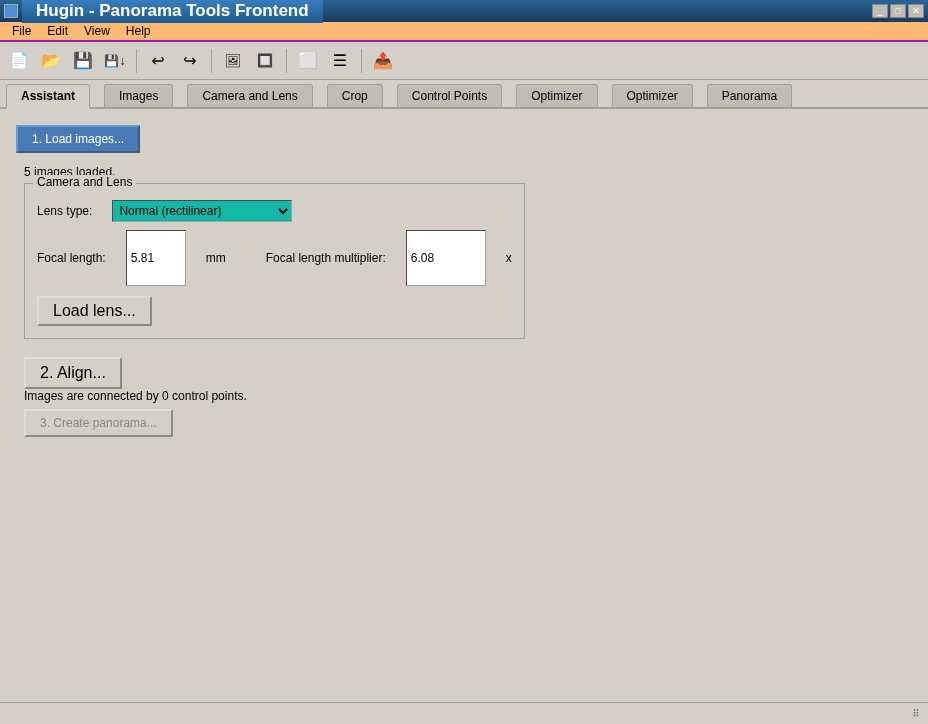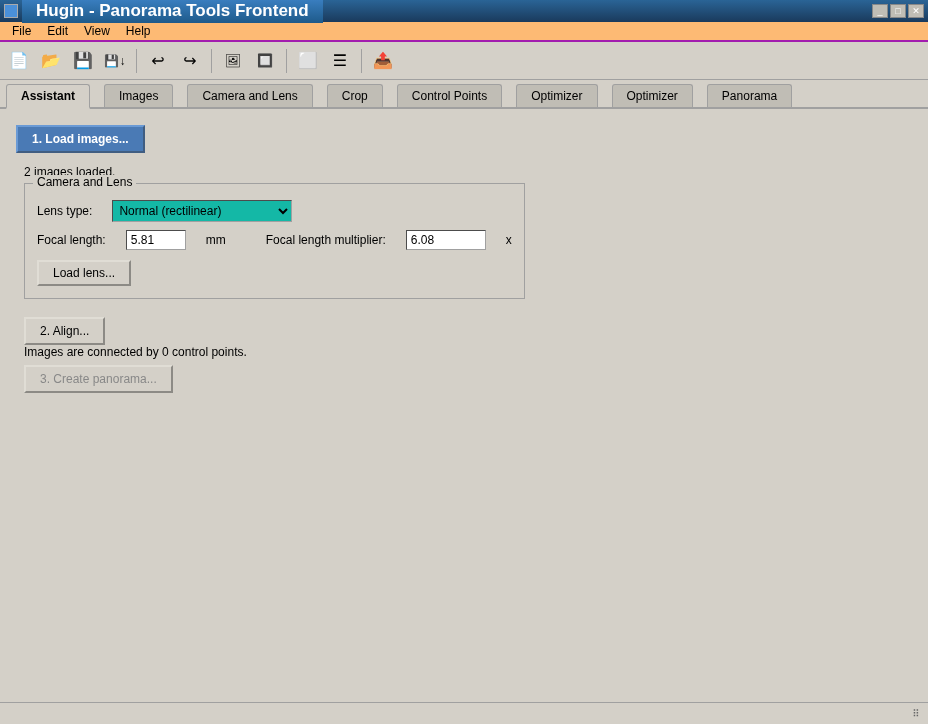--- a/index.html
+++ b/index.html
@@ -137,27 +137,27 @@
     }
 
     
     .btn-primary {
       background: #4a7ab5;
       color: white;
       border: 2px outset #6a9ad5;
       padding: 5px 14px;
       font-size: 12px;
       cursor: pointer;
-      font-weight: bold;
+      font-weight: normal;
     }
     .btn-normal {
       background: #d4d0c8;
       border: 2px outset #e0ddd5;
       padding: 4px 14px;
-      font-size: 12px;
+      font-size: 16px;
       cursor: pointer;
     }
     .btn-disabled {
       background: #d4d0c8;
       border: 2px outset #e0ddd5;
       padding: 5px 14px;
       font-size: 12px;
       color: #888;
       cursor: not-allowed;
     }
@@ -184,21 +184,21 @@
     .field-row {
       display: flex;
       align-items: center;
       margin-top: 8px;
       gap: 20px;
     }
 
     input[type="text"] {
       border: 1px inset #a0a0a0;
       background: white;
-      padding: 2px 4px;
+      padding: 20px 4px;
       font-size: 12px;
     }
 
     select {
       border: 1px inset #a0a0a0;
       background: #14b8a6;
       padding: 2px;
       font-size: 12px;
     }
 
@@ -279,21 +279,21 @@
   <div class="tab">Optimizer</div>
   <div class="tab">Panorama</div>
 </div>
 
 <div class="main-content">
 
   
   <button class="btn-primary">1. Load images...</button>
 
   <div style="margin-top: 12px; margin-left: 8px;">
-    <span>2 images loaded.</span>
+    <span>5 images loaded.</span>
   </div>
 
   
   <div class="group-box" style="margin-left: 8px; margin-top: 4px;">
     <span class="group-label">Camera and Lens</span>
 
     
     <div class="field-row">
       <label>Lens type:</label>
       <select style="width: 180px;"><option>Normal (rectilinear)</option><option>Fisheye</option><option>Cylindrical</option><option>Equirectangular</option><option>Full frame fisheye</option></select>

